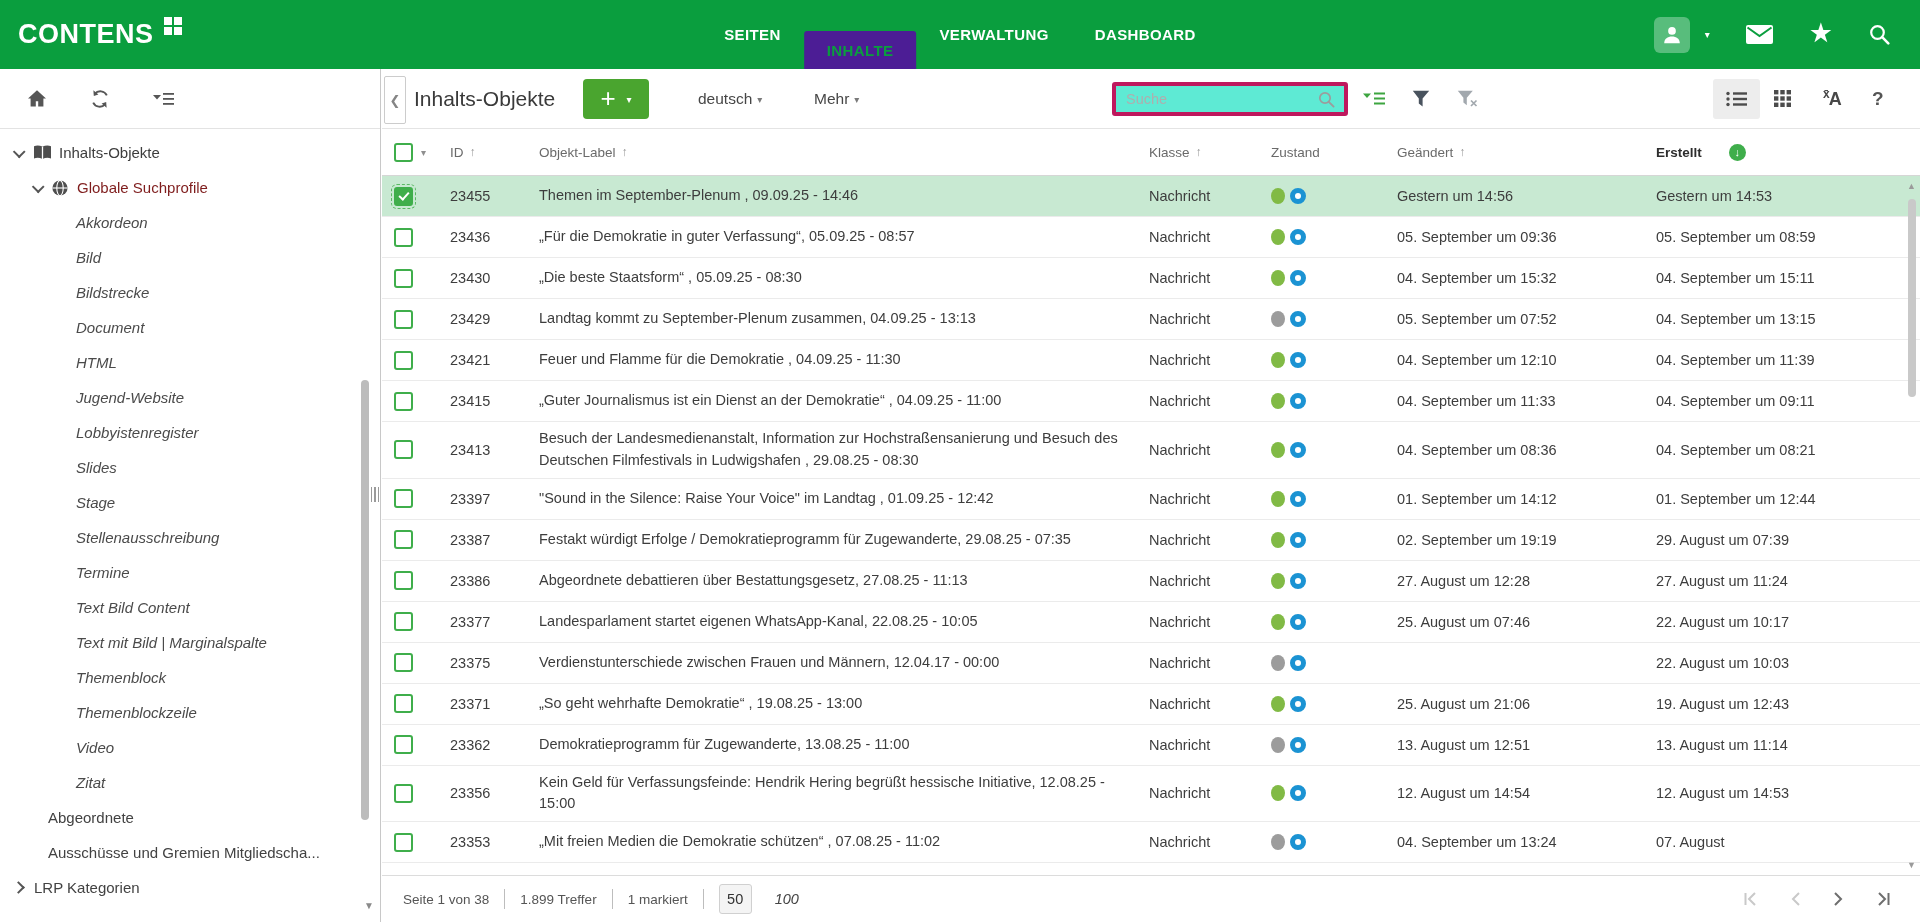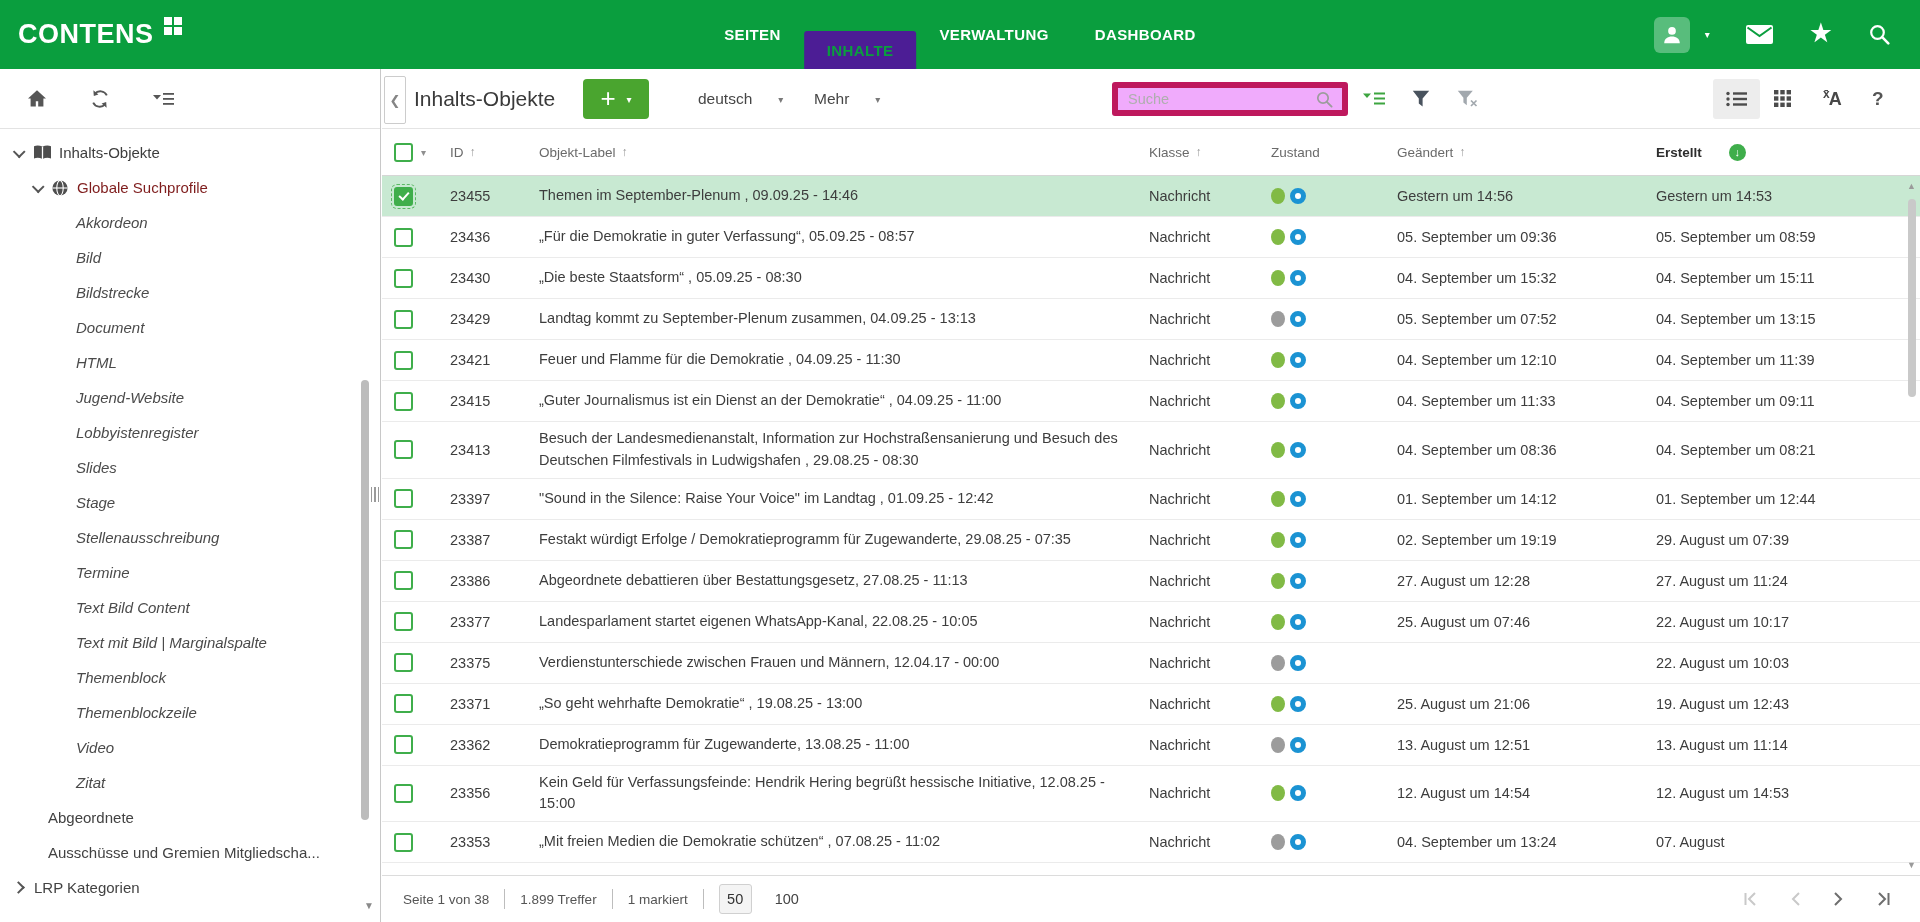--- a/index.html
+++ b/index.html
@@ -46,24 +46,24 @@
   .side-down{position:absolute;right:6px;top:831px;color:#8a8a8a;font-size:10px;}
 
   
   .main{position:absolute;left:382px;top:69px;right:0;bottom:0;background:#fff;}
   .toolbar{height:60px;border-bottom:1px solid #e4e4e4;box-sizing:border-box;position:relative;}
   .collapse{position:absolute;left:2px;top:7px;width:20px;height:46px;border:1px solid #ccc;border-radius:2px;background:#fff;color:#858585;display:flex;align-items:center;justify-content:center;font-size:13px;cursor:pointer;}
   .title{position:absolute;left:32px;top:0;height:100%;display:flex;align-items:center;font-size:21px;color:#3a3a3a;}
   .add-btn{position:absolute;left:201px;top:10px;width:66px;height:40px;background:#4aa52f;border-radius:4px;display:flex;align-items:center;justify-content:center;gap:11px;cursor:pointer;}
   .add-plus{color:#fff;font-size:26px;font-weight:300;line-height:1;margin-top:-3px;}
   .wcaret{color:#fff;font-size:10px;}
-  .dd{position:absolute;top:0;height:100%;display:flex;align-items:center;gap:26px;font-size:15.5px;color:#464646;cursor:pointer;}
+  .dd{position:absolute;top:0;height:100%;display:flex;align-items:center;gap:5px;font-size:15.5px;color:#464646;cursor:pointer;}
   .dd .gcaret{color:#7a7a7a;font-size:10px;margin-top:2px;}
   .dd-lang{left:316px;} .dd-more{left:432px;}
-  .search{position:absolute;left:730px;top:13px;width:236px;height:34px;border:6px solid #be185d;border-radius:3px;display:flex;align-items:center;box-sizing:border-box;background:#f0abfc;}
+  .search{position:absolute;left:730px;top:13px;width:236px;height:34px;border:4px solid #be185d;border-radius:3px;display:flex;align-items:center;box-sizing:border-box;background:#5eead4;}
   .search input{border:0;outline:0;flex:1;min-width:0;padding:0 6px 0 10px;font-size:14.5px;color:#444;font-family:inherit;background:transparent;}
   .search input::placeholder{color:#aeaeae;}
   .search .mag{margin-right:9px;}
   .tbi{position:absolute;top:0;height:100%;display:flex;align-items:center;cursor:pointer;}
   .i-savedsearch{left:981px;} .i-filter{left:1030px;} .i-filterx{left:1075px;}
   .view-list{position:absolute;left:1331px;top:10px;width:47px;height:40px;background:#ededed;border-radius:3px;display:flex;align-items:center;justify-content:center;cursor:pointer;}
   .i-grid{left:1392px;} .i-trans{left:1441px;} .i-help{left:1490px;font-size:19px;font-weight:bold;color:#555;}
   .trans-icon{font-size:18px;color:#474747;font-weight:600;}
   .trans-icon .tx{font-size:12px;vertical-align:7px;margin-right:-1px;}
 
@@ -87,21 +87,21 @@
   .c-check{display:flex;align-items:center;}
   .c-zustand{display:flex;align-items:center;gap:5px;}
   .dot{width:14px;height:16px;border-radius:50%;}
   .dot.green{background:#81ba45;} .dot.gray{background:#9c9c9c;}
   .ring{width:6px;height:6px;border:5.5px solid #1b93d3;border-radius:50%;background:#fff;}
 
   
   .tfoot{position:absolute;left:0;right:0;bottom:0;height:47px;background:#fff;border-top:1px solid #dcdcdc;box-sizing:border-box;display:flex;align-items:center;padding-left:21px;font-size:13.5px;color:#555;}
   .sep{width:1px;height:20px;background:#bdbdbd;margin:0 15px;}
   .psize{min-width:33px;height:30px;border:1px solid #d0d0d0;background:#f4f4f4;border-radius:3px;display:flex;align-items:center;justify-content:center;font-size:14.5px;color:#333;box-sizing:border-box;cursor:pointer;}
-  .psize-alt{margin-left:23px;font-size:14.5px;color:#444;cursor:pointer;}
+  .psize-alt{margin-left:23px;font-size:14.5px;color:#444;cursor:pointer;font-style:italic;}
   .pager{position:absolute;right:30px;top:0;height:100%;display:flex;align-items:center;gap:34px;}
   .pager span{cursor:pointer;display:flex;}
 
   
   .vscroll{position:absolute;right:2px;top:112px;bottom:52px;width:12px;}
   .vs-up{position:absolute;top:0;left:1px;color:#9a9a9a;font-size:9px;cursor:pointer;}
   .vs-down{position:absolute;bottom:0;left:1px;color:#9a9a9a;font-size:9px;cursor:pointer;}
   .vs-thumb{position:absolute;left:2px;top:18px;width:8px;height:198px;border-radius:4px;background:#c9c9c9;cursor:pointer;}
 </style>
 </head>

